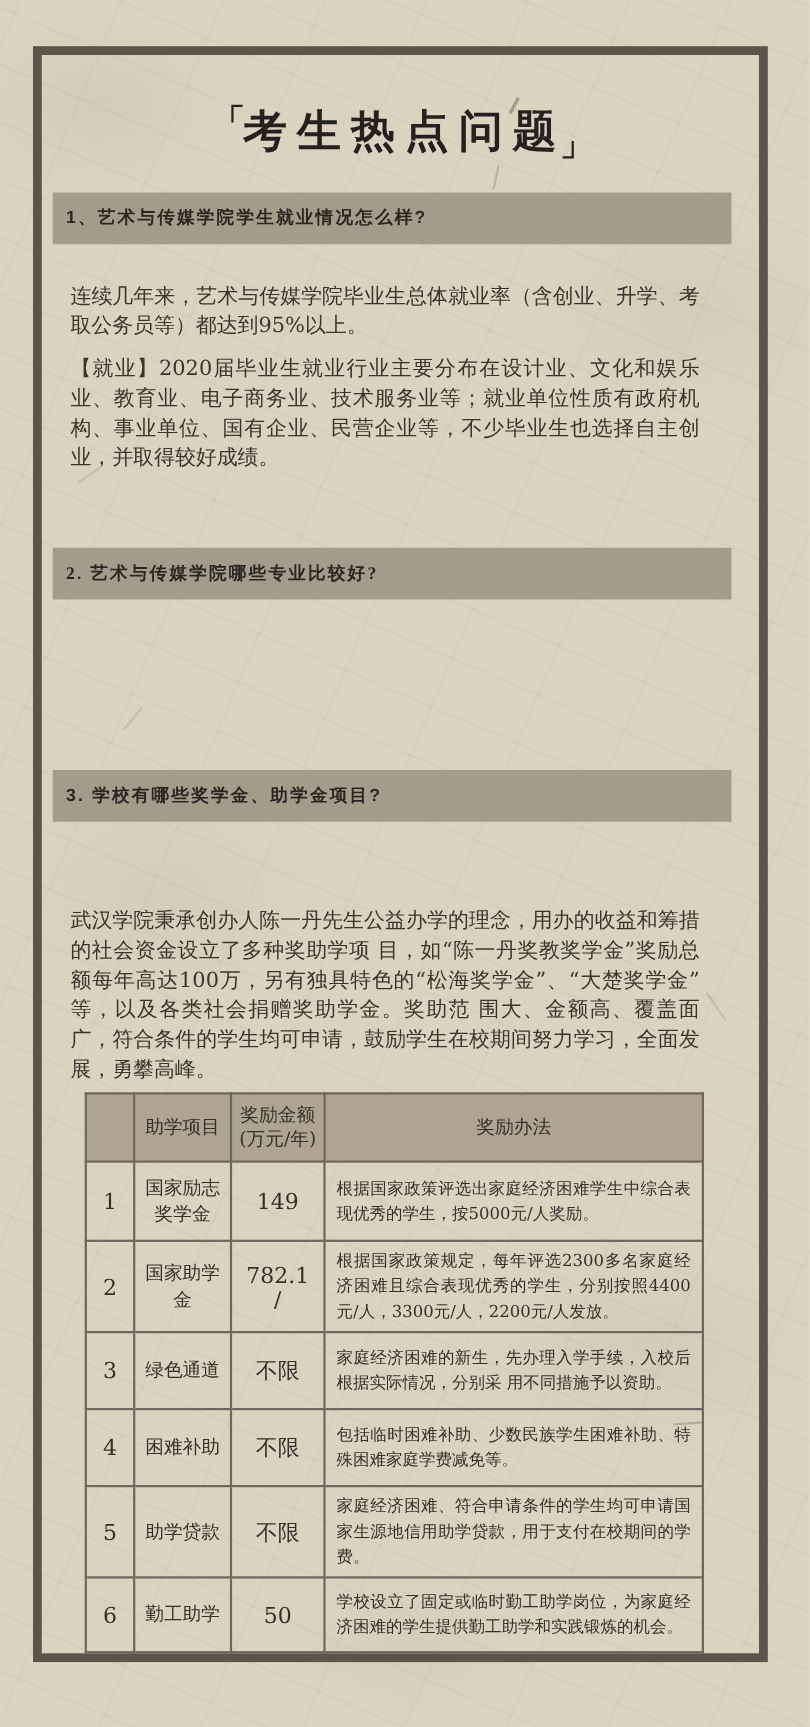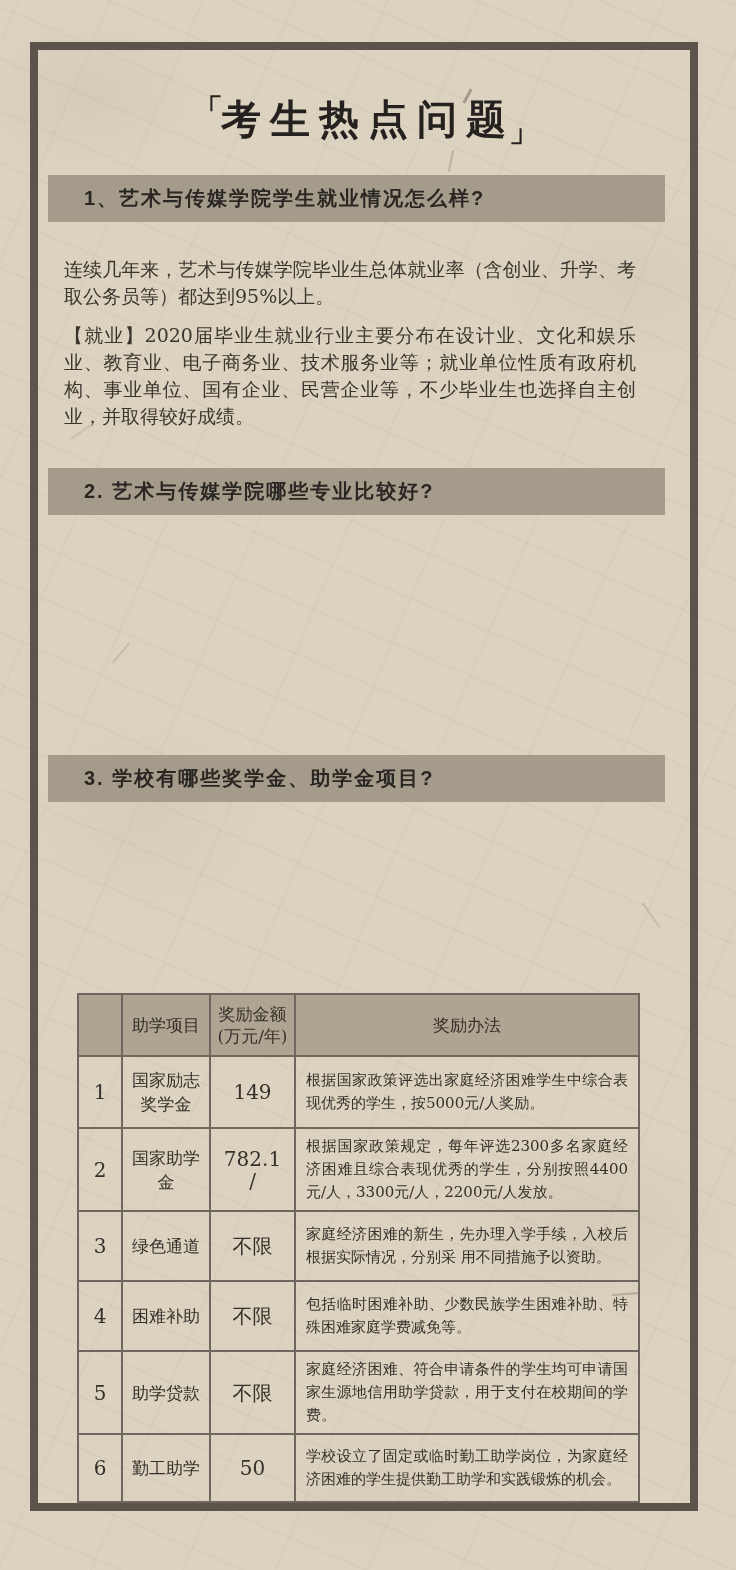--- a/index.html
+++ b/index.html
@@ -50,27 +50,27 @@
     font-family:Liberation Serif, serif;
   }
   .bracket{font-size:30px;font-weight:bold;position:relative;}
   .bracket.left{top:-9px;left:2px;}
   .bracket.right{top:12px;left:-6px;}
 
   .section-band{
     position:absolute;left:48px;width:617px;height:47px;
     background:#a49b8b;
     display:flex;align-items:center;
-    padding-left:36px;box-sizing:border-box;
-    font-size:20px;font-weight:bold;color:#2a2723;
+    padding-left:12px;box-sizing:border-box;
+    font-size:16px;font-weight:bold;color:#2a2723;
     letter-spacing:2px;
   }
   .band-1{top:175px;}
-  .band-2{top:468px;}
-  .band-3{top:755px;}
+  .band-2{top:498px;font-family:Liberation Serif, serif;}
+  .band-3{top:700px;}
 
   .body-text{
     position:absolute;left:52px;width:596px;
     color:#3b352d;
     font-family:"DejaVu Serif","Liberation Serif",serif;
     font-size:19px;line-height:27px;
     text-align:justify;
   }
   .body-text p{margin:12px;}
   .para-1{top:244px;}
@@ -138,20 +138,23 @@
     <p>连续几年来，艺术与传媒学院毕业生总体就业率（含创业、升学、考取公务员等）都达到95%以上。</p>
     <p>【就业】2020届毕业生就业行业主要分布在设计业、文化和娱乐业、教育业、电子商务业、技术服务业等；就业单位性质有政府机构、事业单位、国有企业、民营企业等，不少毕业生也选择自主创业，并取得较好成绩。</p>
   </div>
 
   <div class="section-band band-2">
     <span>2. 艺术与传媒学院哪些专业比较好?</span>
   </div>
 
   <div class="section-band band-3">
     <span>3. 学校有哪些奖学金、助学金项目?</span>
+  </div>
+  <div class="body-text para-3">
+    <p>武汉学院秉承创办人陈一丹先生公益办学的理念，用办的收益和筹措的社会资金设立了多种奖助学项 目，如“陈一丹奖教奖学金”奖励总额每年高达100万，另有独具特色的“松海奖学金”、“大楚奖学金”等，以及各类社会捐赠奖助学金。奖助范 围大、金额高、覆盖面广，符合条件的学生均可申请，鼓励学生在校期间努力学习，全面发展，勇攀高峰。</p>
   </div>
 
   <table class="aid-table">
     <colgroup>
       <col class="col-no">
         <col class="col-item">
         <col class="col-amount">
         <col class="col-method">
     </colgroup>
     <thead>

